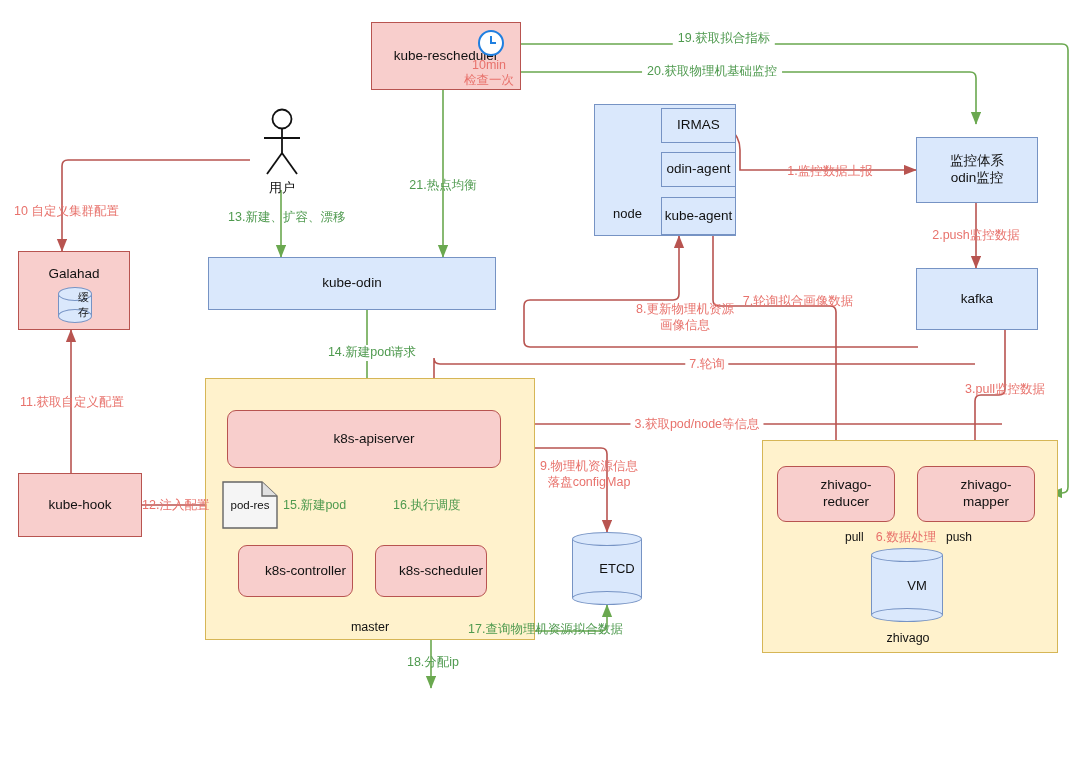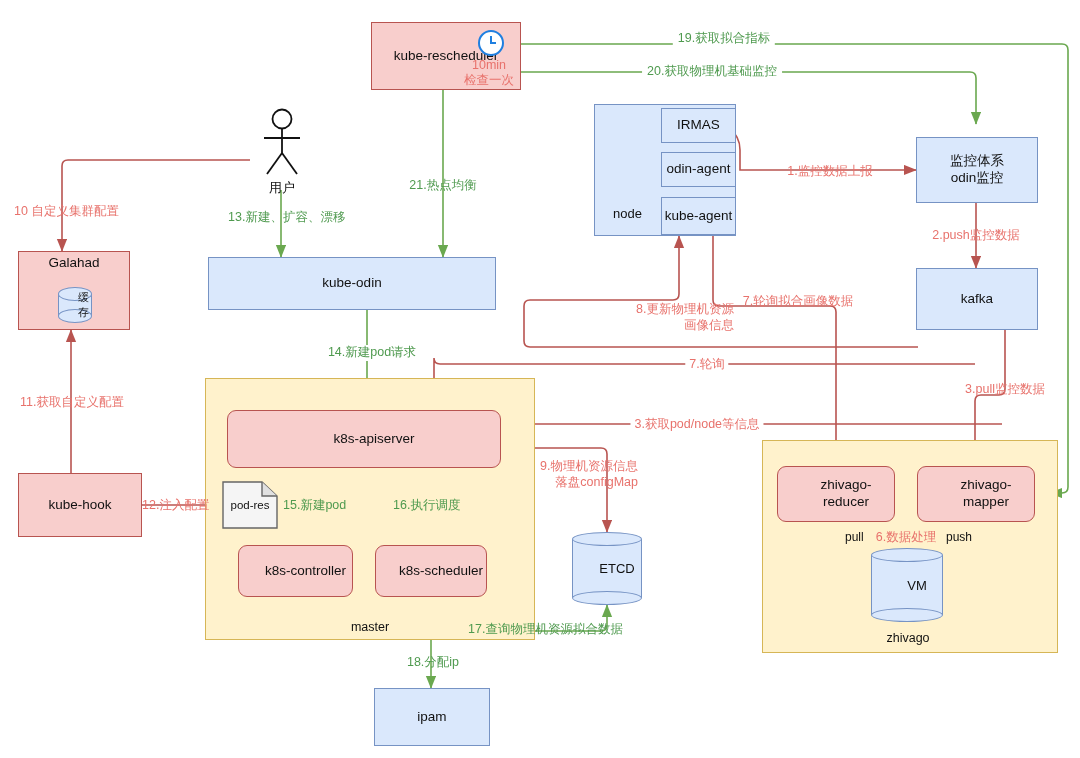--- a/index.html
+++ b/index.html
@@ -12,21 +12,21 @@
   .pink{background:#f8cecc;border:1.4px solid #b85450;color:#111;}
   .blue{background:#dae8fc;border:1.4px solid #7693c4;color:#111;}
   .rnd{border-radius:9px;padding-left:20px;}
   .ylw{background:#fff2cc;border:1.4px solid #d6b656;}
   .nm{font-size:13.5px;color:#111;}
 
   .lbl{position:absolute;white-space:pre;font-size:12.5px;line-height:1.25;}
   .red{color:#e8726c;}
   .grn{color:#4f9a4f;}
   .blk{color:#111;}
-  .ctr{transform:translateX(-50%);text-align:right;}
+  .ctr{transform:translateX(-50%);text-align:center;}
 
   .legend{position:absolute;left:45px;top:10px;width:180px;height:128px;
           border:2px dashed #333;border-radius:14px;background:#fff;}
   .lg-row{position:absolute;display:flex;align-items:center;}
   .sw{width:48px;height:24px;box-sizing:border-box;}
   .lg-tx{font-size:12.5px;margin-left:14px;}
 
   .cyl{position:absolute;box-sizing:border-box;}
   .cyl .body{position:absolute;left:0;right:0;top:7px;bottom:7px;
              background:#dae8fc;border-left:1.4px solid #7693c4;border-right:1.4px solid #7693c4;}
@@ -137,21 +137,21 @@
     <line x1="9" y1="30" x2="45" y2="30" stroke="#111" stroke-width="1.8"></line>
     <line x1="27" y1="45" x2="12" y2="66" stroke="#111" stroke-width="1.8"></line>
     <line x1="27" y1="45" x2="42" y2="66" stroke="#111" stroke-width="1.8"></line>
   </svg>
   <div class="lbl blk ctr" style="left:282px;top:180px;font-size:13px;">用户</div>
 
   <div class="node blue nm" style="left:208px;top:257px;width:288px;height:53px;">
     <span>kube-odin</span>
   </div>
 
-  <div class="node pink nm" style="left:18px;top:251px;width:112px;height:79px;align-items:flex-start;padding-top:3px;">
+  <div class="node pink nm" style="left:18px;top:251px;width:112px;height:79px;align-items:flex-start;padding-top:14px;">
     <span>Galahad</span>
   </div>
   <div class="cyl" style="left:58px;top:287px;width:34px;height:36px;">
     <div class="body"></div>
       <div class="cap bot"></div>
       <div class="cap top"></div>
     <div class="tx" style="font-size:11px;">缓存</div>
   </div>
 
   <div class="node pink nm" style="left:18px;top:473px;width:124px;height:64px;">
@@ -176,23 +176,20 @@
     <span>k8s-scheduler</span>
   </div>
 
   <div class="cyl" style="left:572px;top:532px;width:70px;height:73px;">
     <div class="body"></div>
       <div class="cap bot"></div>
       <div class="cap top"></div>
     <div class="tx">ETCD</div>
   </div>
 
-  <div class="node blue nm" style="left:374px;top:688px;width:116px;height:58px;">
-    <span>ipam</span>
-  </div>
 
   <div class="node blue" style="left:594px;top:104px;width:142px;height:132px;"></div>
   <div class="lbl blk" style="left:613px;top:206px;font-size:13px;">node</div>
   <div class="node blue nm" style="left:661px;top:108px;width:75px;height:35px;">
     <span>IRMAS</span>
   </div>
   <div class="node blue nm" style="left:661px;top:152px;width:75px;height:35px;">
     <span>odin-agent</span>
   </div>
   <div class="node blue nm" style="left:661px;top:197px;width:75px;height:38px;">

